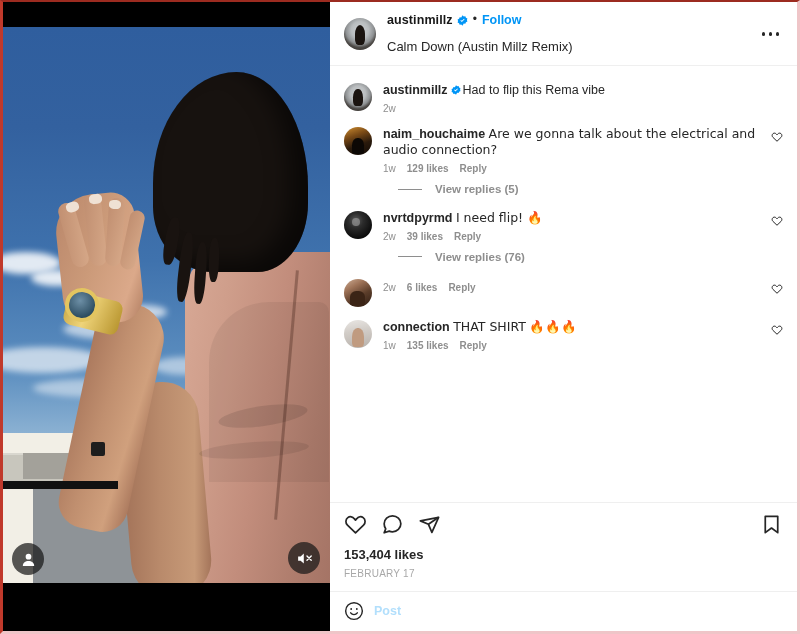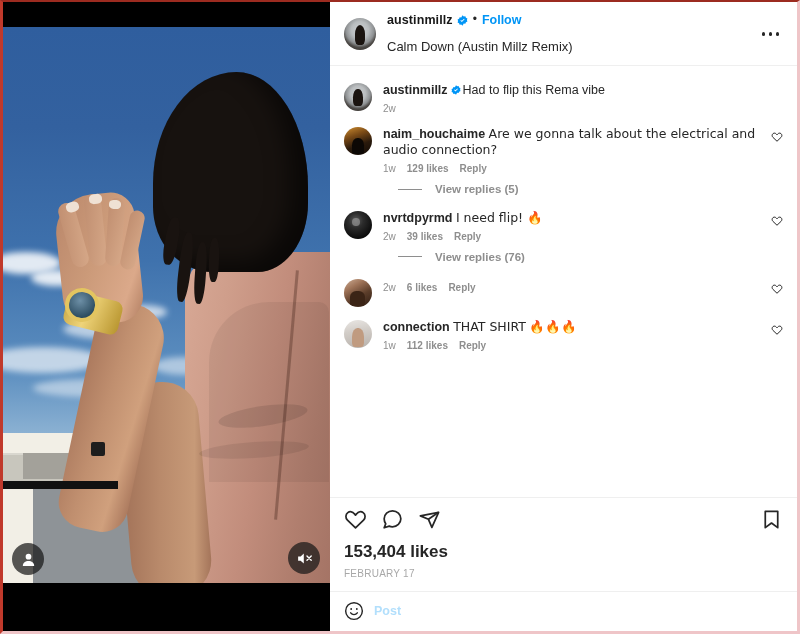--- a/index.html
+++ b/index.html
@@ -300,21 +300,21 @@
   
   .actions-bar {
     flex:0 0 auto; padding:10px 14px 0 14px;
   }
   .actions-row { display:flex; align-items:center; }
   .act-icon { cursor:pointer; margin-right:14px; }
   .act-icon svg { width:23px; height:23px; display:block; }
   .act-save { margin-left:auto; margin-right:0; cursor:pointer; }
   .act-save svg { width:23px; height:23px; display:block; }
   .likes-count {
-    font-size:17px; font-weight:bold; color:#262626; margin-top:11px;
+    font-size:13px; font-weight:bold; color:#262626; margin-top:11px;
   }
   .post-date {
     font-size:10px; color:#a8a8a8; margin-top:6px; letter-spacing:.25px;
     text-transform:uppercase; padding-bottom:12px;
   }
 
   
   .add-comment {
     flex:0 0 auto; border-top:1px solid #efefef;
     display:flex; align-items:center; padding:9px 14px 10px 14px;
@@ -509,21 +509,21 @@
 
       <div class="comment-row">
         <div class="avatar avatar-28 av-davina"></div>
         <div class="comment-body">
           <div class="comment-text">
             <span class="cuser">connection</span>
             <span class="emoji">THAT SHIRT 🔥🔥🔥</span>
           </div>
           <div class="comment-meta">
             <span class="m-time">1w</span>
-            <span class="m-likes">112 likes</span>
+            <span class="m-likes">135 likes</span>
             <span class="m-reply">Reply</span>
           </div>
         </div>
         <div class="like-btn">
           <svg viewBox="0 0 24 24" fill="none" stroke="#262626" stroke-width="2" aria-hidden="true">
             <path d="M12 20.5 3.8 12.6C1.6 10.5 1.8 6.9 4.2 5.1c2-1.5 4.9-1 6.4 1L12 7.6l1.4-1.5c1.5-2 4.4-2.5 6.4-1 2.4 1.8 2.6 5.4.4 7.5z"></path>
           </svg>
         </div>
       </div>
 

